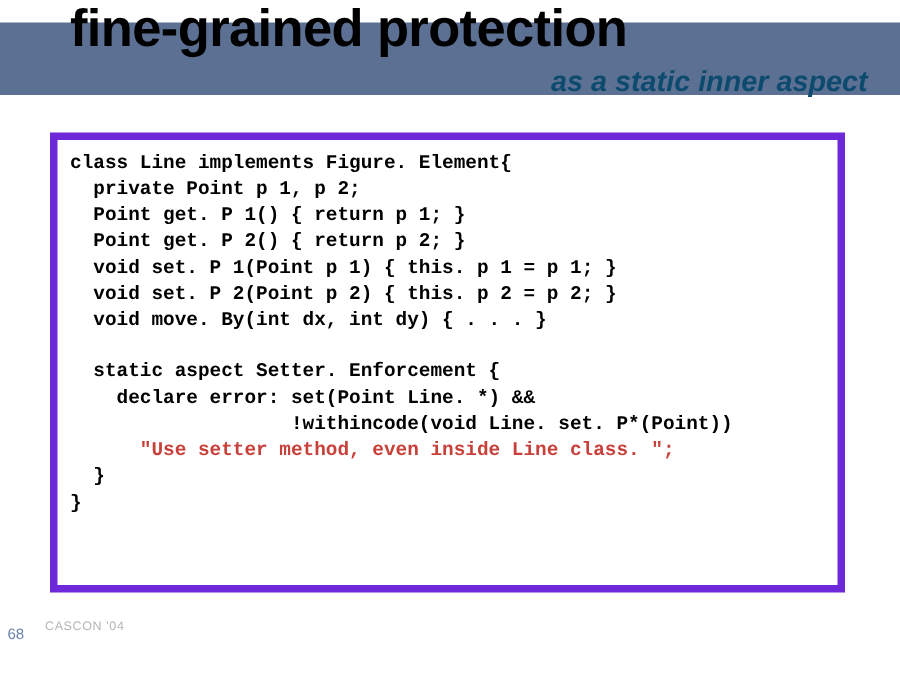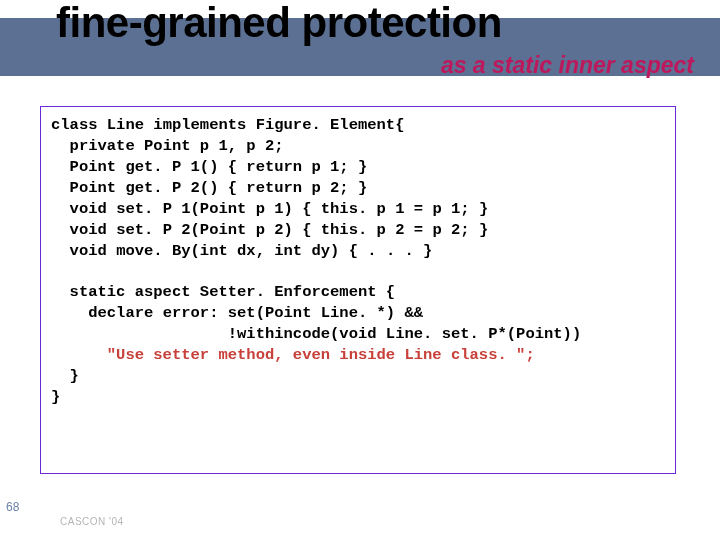--- a/index.html
+++ b/index.html
@@ -39,29 +39,29 @@
     margin: 0;
     letter-spacing: -0.5px;
   }
   .subtitle {
     position: absolute;
     right: 12px;
     top: 50px;
     font-size: 23px;
     font-weight: bold;
     font-style: italic;
-    color: #be185d;
+    color: #0c4a6e;
   }
   .code-box {
     position: absolute;
     left: 40px;
     top: 106px;
     width: 636px;
     height: 368px;
-    border: 1px solid #6d28d9;
+    border: 6px solid #6d28d9;
     background: #fff;
     box-sizing: border-box;
     padding: 8px 10px 8px 10px;
     font-family: "Courier New", Courier, monospace;
     font-size: 15.5px;
     font-weight: bold;
     line-height: 1.35;
     color: #000;
     white-space: pre;
     overflow: hidden;
@@ -71,25 +71,24 @@
   .page-num {
     position: absolute;
     left: 6px;
     top: 500px;
     font-size: 12px;
     color: #6a83a8;
   }
   .footer {
     position: absolute;
     left: 36px;
-    top: 516px;
+    top: 496px;
     font-size: 10px;
     letter-spacing: 0.5px;
     color: #b5b5b5;
-    margin-left: 24px;
   }
 </style>
 </head>
 <body>
 
 <div class="slide">
 
   <div class="title-bar"></div>
 
   <div class="title-wrap">

